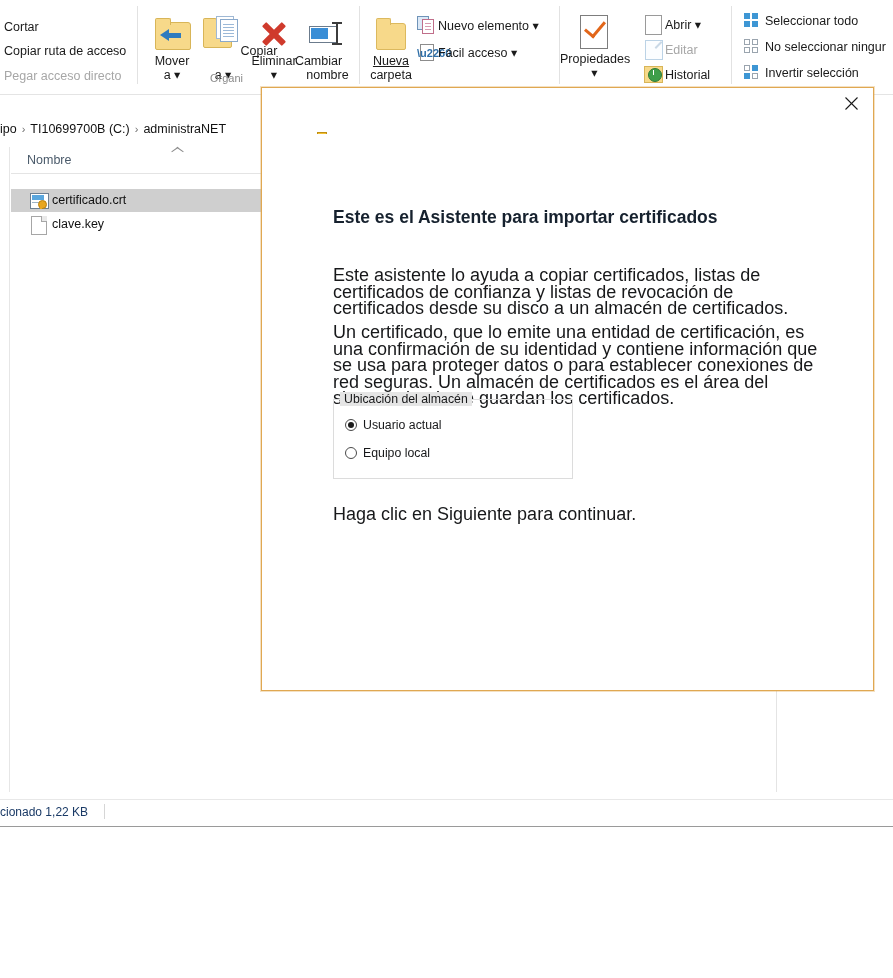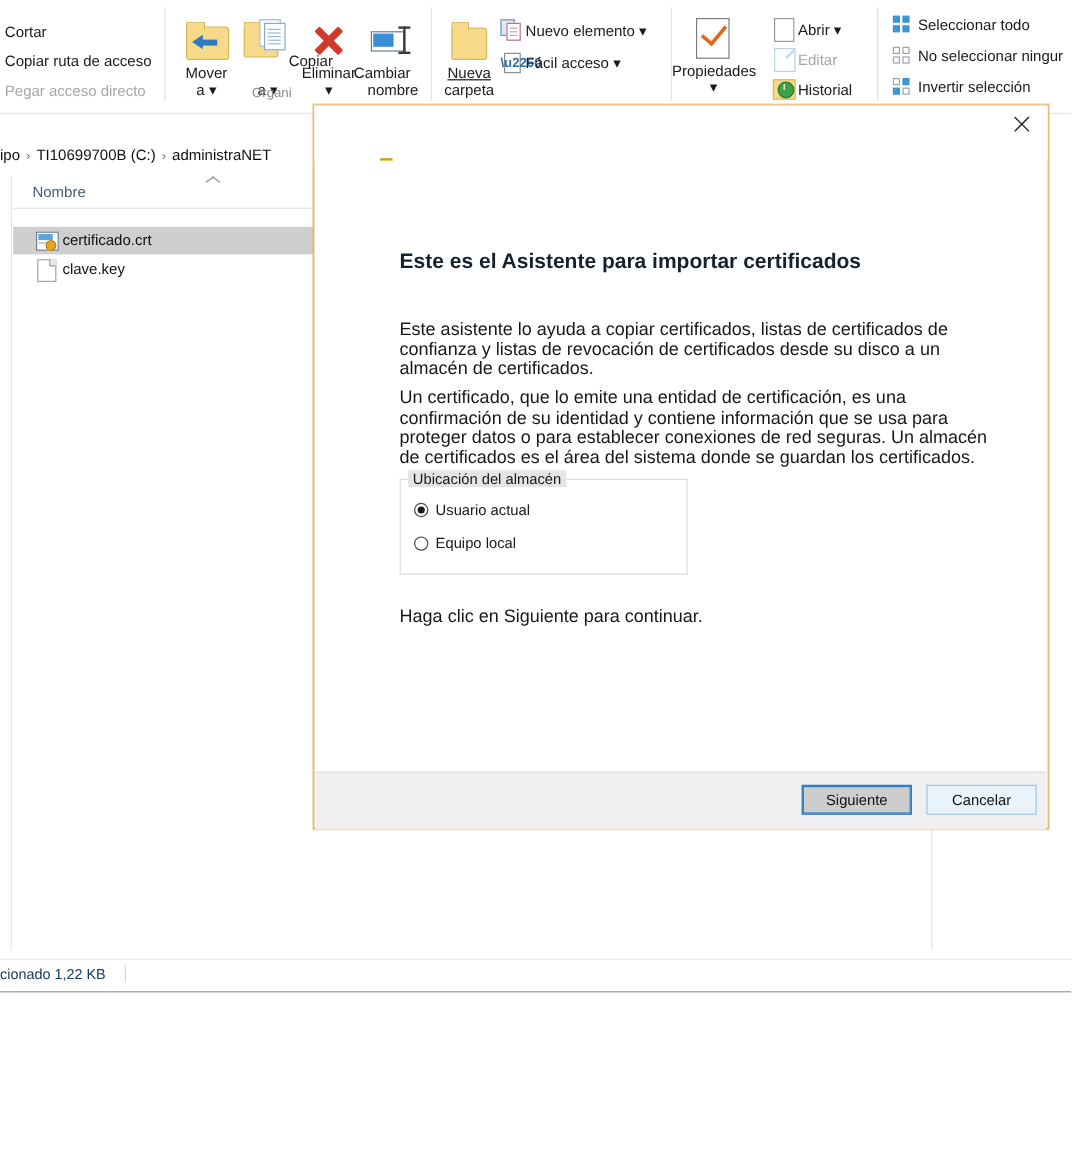--- a/index.html
+++ b/index.html
@@ -142,21 +142,21 @@
   .wz-back{position:absolute;left:10px;top:43px;width:26px;height:26px;cursor:default;}
   .wz-back svg{position:absolute;left:3px;top:4px;}
   .wz-appicon{position:absolute;left:44px;top:44px;width:19px;height:19px;}
   .wz-appicon .gsheet{position:absolute;left:1px;top:4px;width:14px;height:12px;background:#dfe9d8;border:1px solid #7f9a6e;transform:skewY(-12deg);}
   .wz-appicon .gband{position:absolute;left:3px;top:7px;width:9px;height:3px;background:#9fc08a;transform:skewY(-12deg);}
   .wz-appicon .gstar{position:absolute;left:11px;top:0px;width:8px;height:8px;background:#f3c033;border:1px solid #c08f12;}
   .wz-title{position:absolute;left:68px;top:45px;font-size:13px;color:#111;}
 
   .wz-body{position:absolute;left:1px;top:46px;width:609px;height:509px;background:#fff;}
   .wz-h1{position:absolute;left:70px;top:73px;font-size:17.5px;font-weight:bold;color:#16212e;letter-spacing:0;}
-  .wz-p{position:absolute;font-size:15px;line-height:16.5px;color:#17181a;}
+  .wz-p{position:absolute;font-size:18px;line-height:16.5px;color:#17181a;}
   .wz-p1{left:70px;top:133px;width:490px;}
   .wz-p2{left:70px;top:190px;width:500px;}
   .wz-p3{left:70px;top:372px;width:420px;}
 
   .wz-group{position:absolute;left:70px;top:265px;width:240px;height:80px;border:1px solid #dcdcdc;box-sizing:border-box;}
   .wz-glegend{position:absolute;left:77px;top:258px;background:#e5e5e5;padding:0 4px;font-size:12.3px;color:#17181a;}
   .wz-radio{position:absolute;left:83px;font-size:12.3px;color:#17181a;cursor:default;}
   .wz-radio .rd{position:absolute;left:-1px;top:1px;width:12px;height:12px;border-radius:50%;border:1px solid #4a4a4a;background:#fff;box-sizing:border-box;}
   .wz-radio .rd.on::after{content:"";position:absolute;left:2px;top:2px;width:6px;height:6px;border-radius:50%;background:#1b1b1b;}
   .wz-radio .rlab{position:absolute;left:17px;top:0px;white-space:nowrap;}
@@ -391,17 +391,13 @@
       <span class="rlab">Usuario actual</span>
     </div>
     <div class="wz-radio wz-r2">
       <span class="rd"></span>
       <span class="rlab">Equipo local</span>
     </div>
 
     <div class="wz-p wz-p3">Haga clic en Siguiente para continuar.</div>
   </div>
 
-  <div class="wz-footer">
-    <div class="wz-btn btn-next">Siguiente</div>
-    <div class="wz-btn btn-cancel">Cancelar</div>
-  </div>
 </div>
 
 </body></html>

